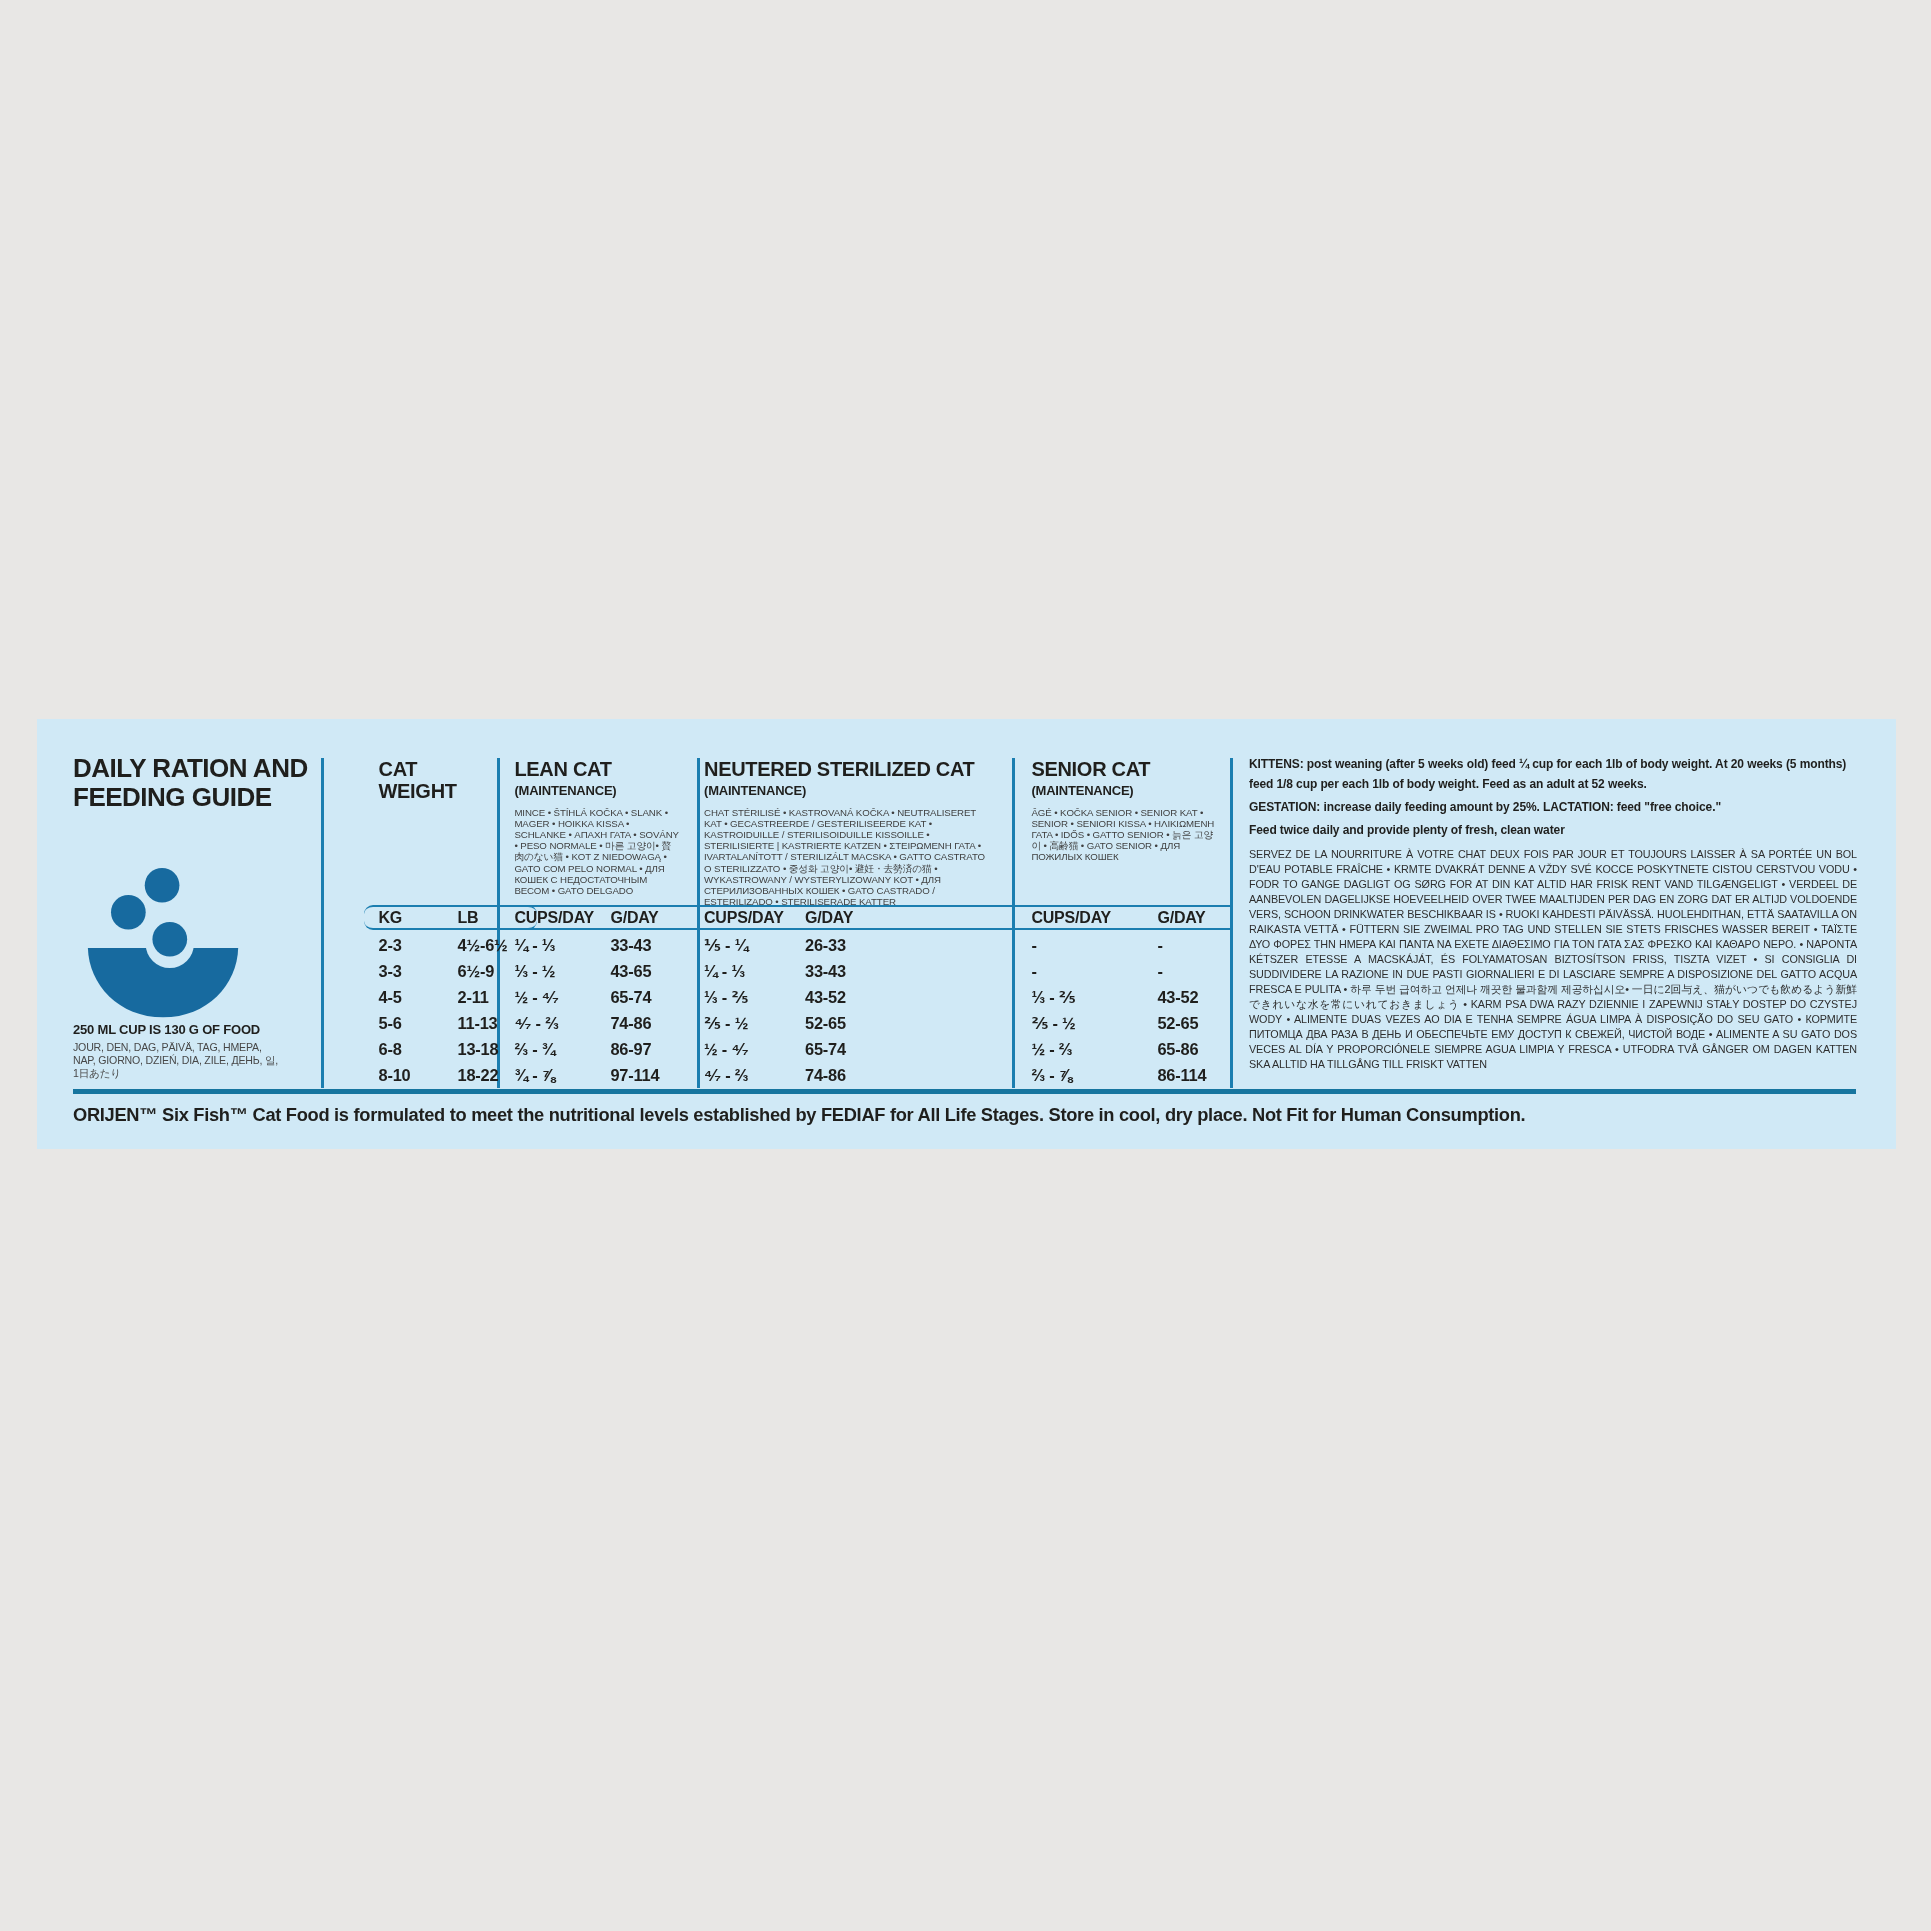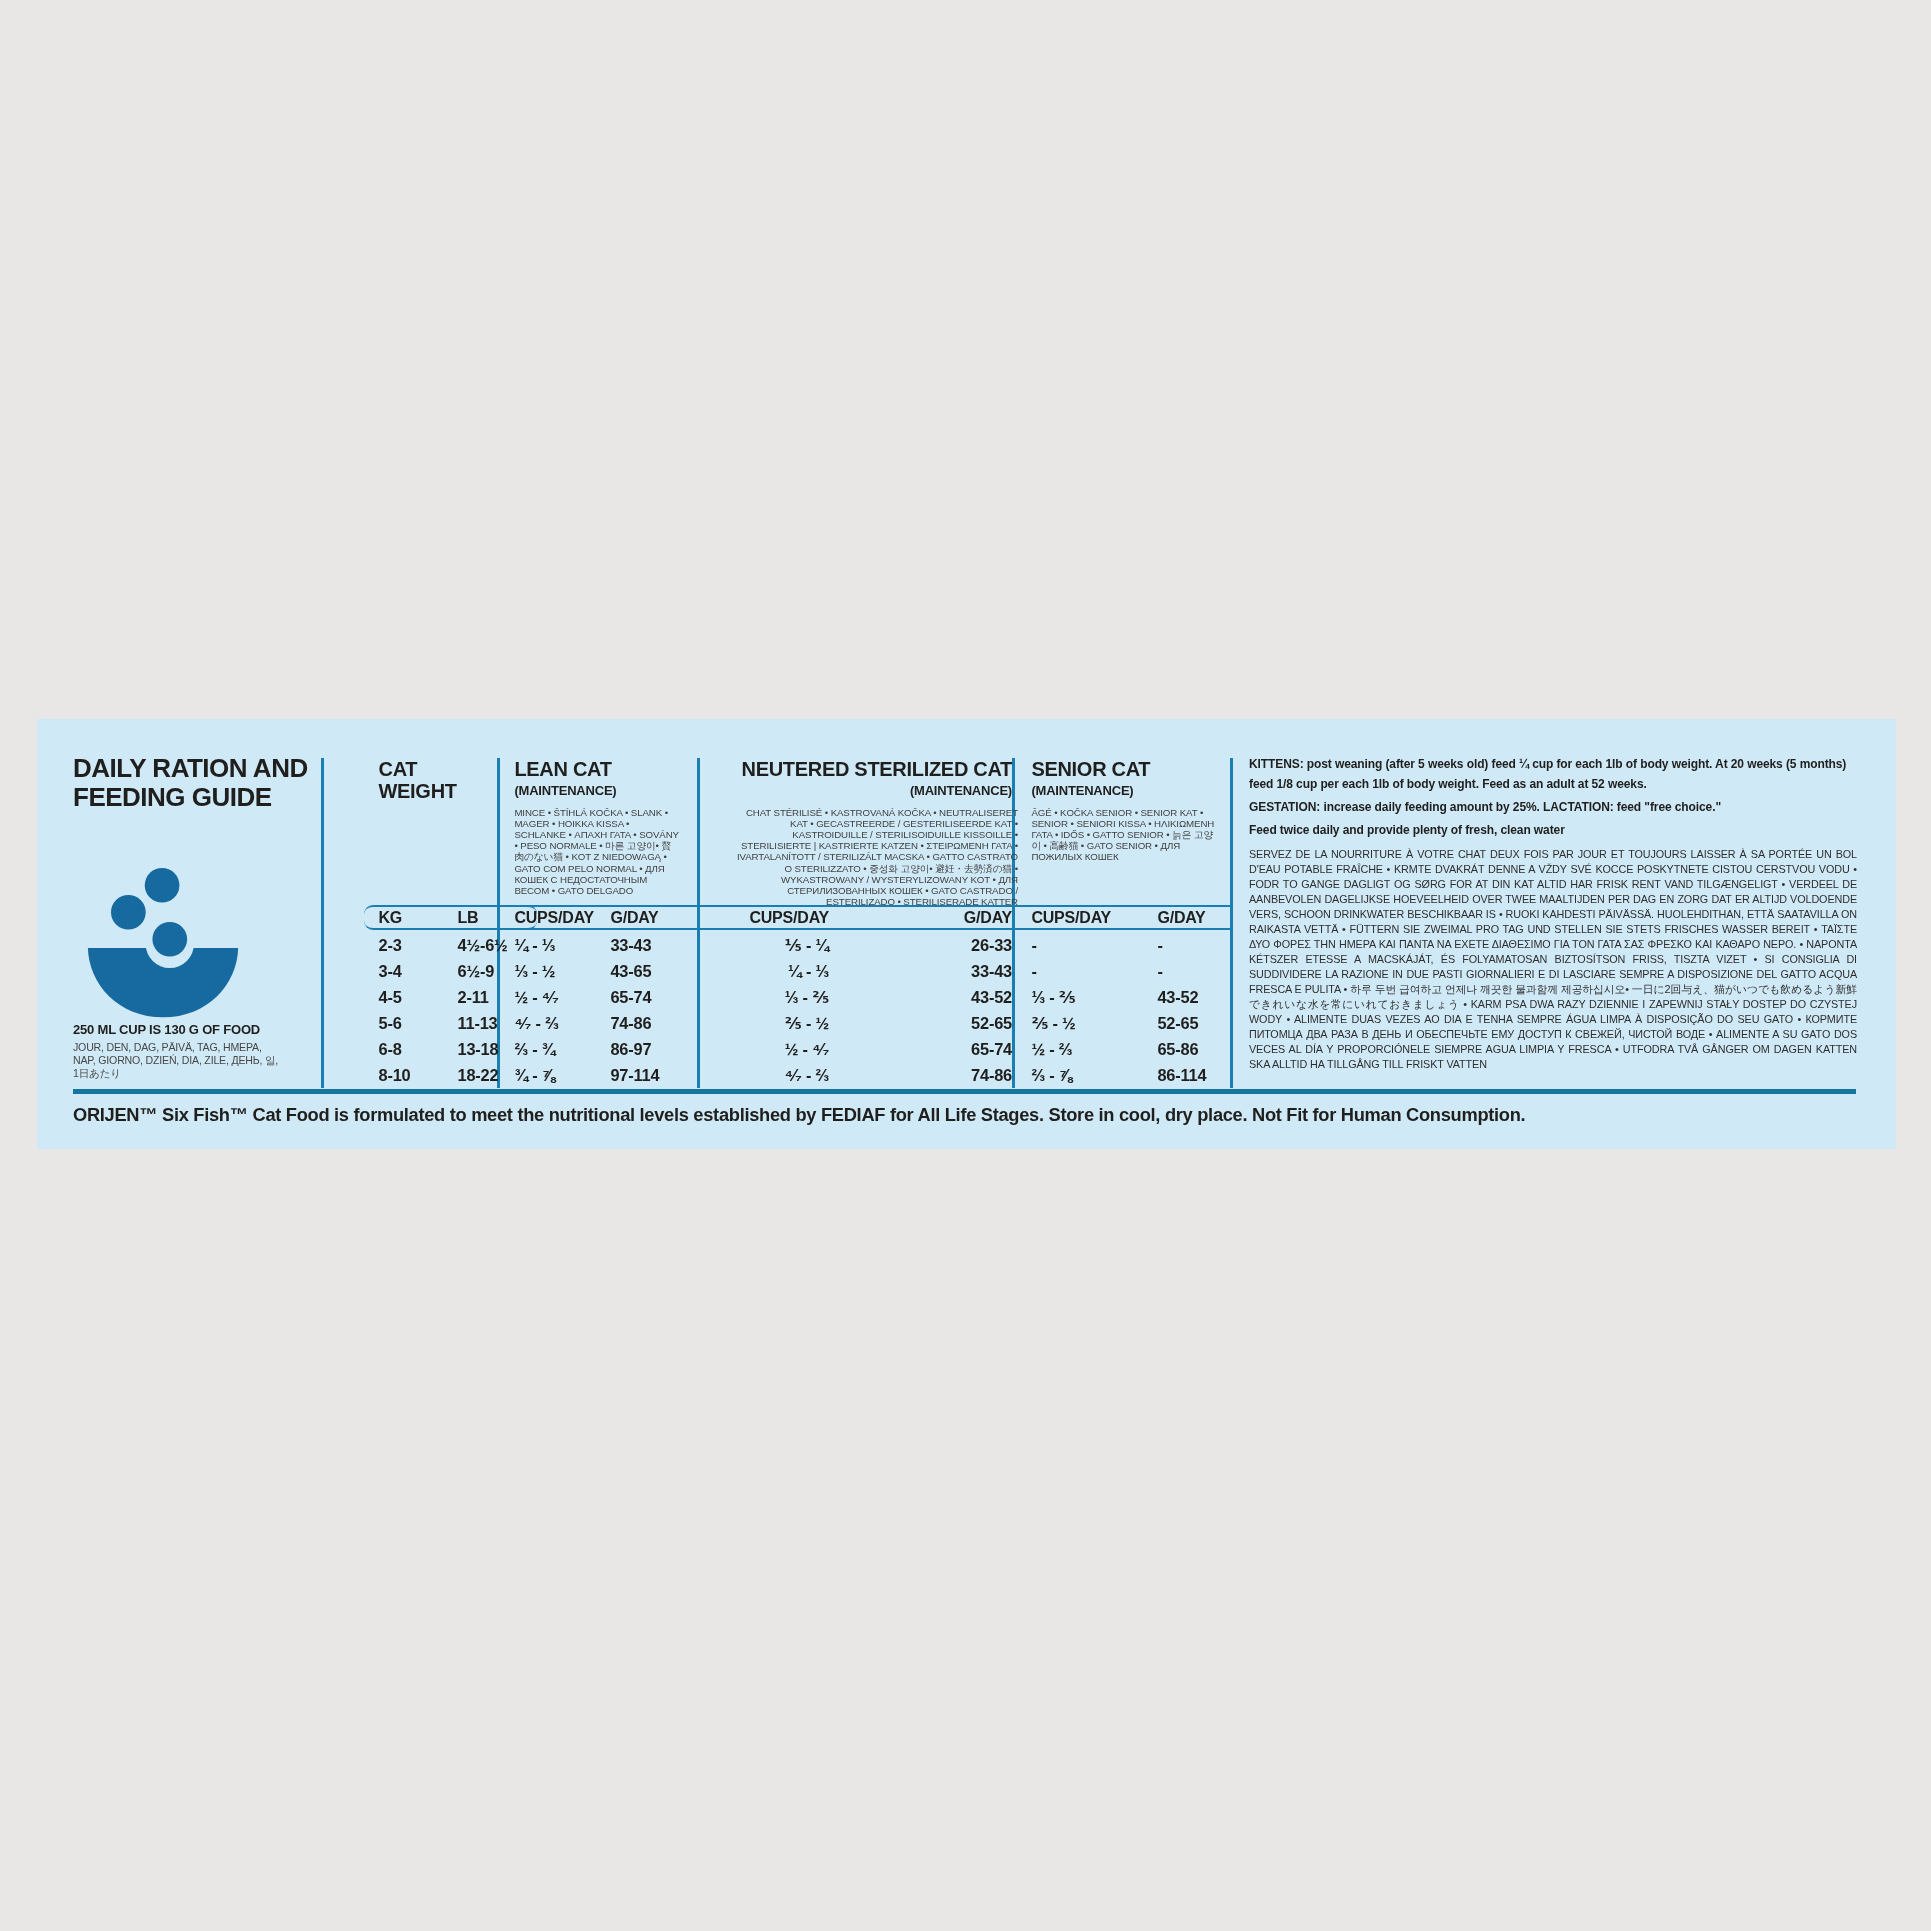--- a/index.html
+++ b/index.html
@@ -43,21 +43,21 @@
     font-size:16px;font-weight:bold;letter-spacing:-0.2px;
   }
   .data-rows{position:absolute;left:0;right:0;top:174px;}
   .data-row{display:grid;height:26px;align-items:center;font-size:16.4px;font-weight:bold;letter-spacing:-0.2px;}
   .cw-grid{grid-template-columns:79px 1fr;border-radius:9px;}
   .lean-grid{grid-template-columns:96px 1fr;}
   .neut-grid{grid-template-columns:101px 1fr;}
   .sen-grid{grid-template-columns:126px 1fr;}
   .pad-cw{padding-left:14.5px;}
   .pad-lean{padding-left:15.4px;}
-  .pad-neut{padding-left:28px;text-align:right;}
+  .pad-neut{padding-left:4px;}
   .pad-sen{padding-left:16.4px;}
   
   .right-block{left:1212px;top:35px;width:608px;}
   .kittens p{margin:0 0 2.9px 0;font-size:12px;font-weight:bold;line-height:20px;letter-spacing:-0.1px;}
   .multiling{
     margin-top:6.8px;font-size:10.8px;line-height:15px;text-align:justify;
     color:#2e2e2e;font-weight:500;letter-spacing:-0.1px;
   }
   
   .footer-line{left:36px;top:385px;font-size:18.3px;font-weight:bold;letter-spacing:-0.3px;}
@@ -97,21 +97,21 @@
     <div class="header-row cw-grid pad-cw">
       <span>KG</span>
       <span>LB</span>
     </div>
     <div class="data-rows">
       <div class="data-row cw-grid pad-cw">
           <span>2-3</span>
           <span>4½-6½</span>
         </div>
       <div class="data-row cw-grid pad-cw">
-          <span>3-4</span>
+          <span>3-3</span>
           <span>6½-9</span>
         </div>
       <div class="data-row cw-grid pad-cw">
           <span>4-5</span>
           <span>2-11</span>
         </div>
       <div class="data-row cw-grid pad-cw">
           <span>5-6</span>
           <span>11-13</span>
         </div>

